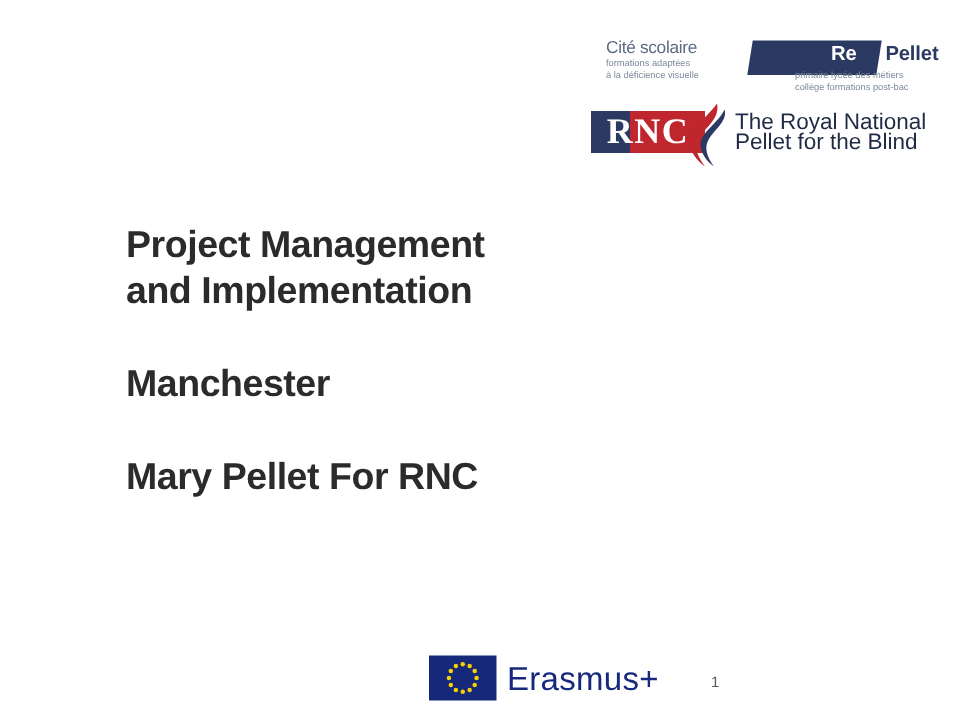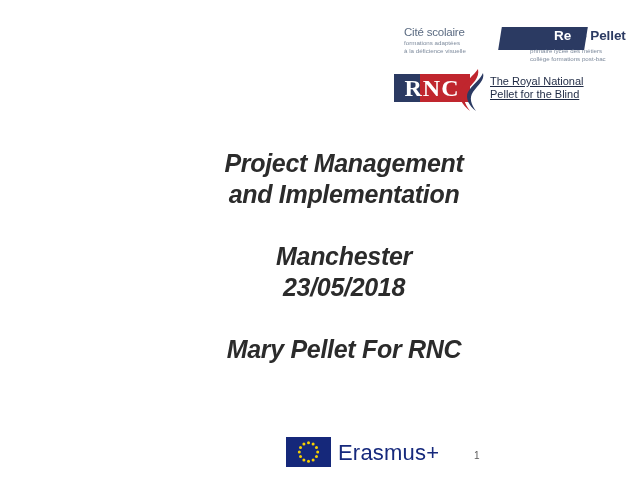--- a/index.html
+++ b/index.html
@@ -141,40 +141,38 @@
     position: absolute;
     left: 62px;
     top: 0px;
     width: 30px;
     height: 44px;
   }
   .rnc-text {
     position: absolute;
     left: 96px;
     top: 7px;
-    font-size: 11px;
+    font-size: 15px;
     color: #1f2a44;
     line-height: 13px;
     white-space: nowrap;
-    text-decoration: underline;
   }
 
   
   .title-block {
     position: absolute;
     left: 60px;
     top: 132px;
     width: 520px;
-    text-align: center;
+    text-align: left;
     color: #2b2b2b;
     font-weight: bold;
     font-size: 25px;
     line-height: 31px;
     letter-spacing: -0.3px;
-    font-style: italic;
   }
   .title-gap { height: 31px; }
 
   
   .erasmus {
     position: absolute;
     left: 262px;
     top: 421px;
     width: 160px;
     height: 36px;
@@ -248,21 +246,20 @@
         <div>Pellet for the Blind</div>
       </div>
     </div>
   </div>
 
   <div class="title-block">
     <div>Project Management</div>
     <div>and Implementation</div>
     <div class="title-gap"></div>
     <div>Manchester</div>
-    <div>23/05/2018</div>
     <div class="title-gap"></div>
     <div>Mary Pellet For RNC</div>
   </div>
 
   <div class="erasmus">
     <div class="eu-flag">
       <svg viewBox="0 0 45 30" width="45" height="30">
         <g fill="#f7d000">
           <circle cx="22.50" cy="5.80" r="1.5"></circle>
           <circle cx="27.10" cy="7.03" r="1.5"></circle>

